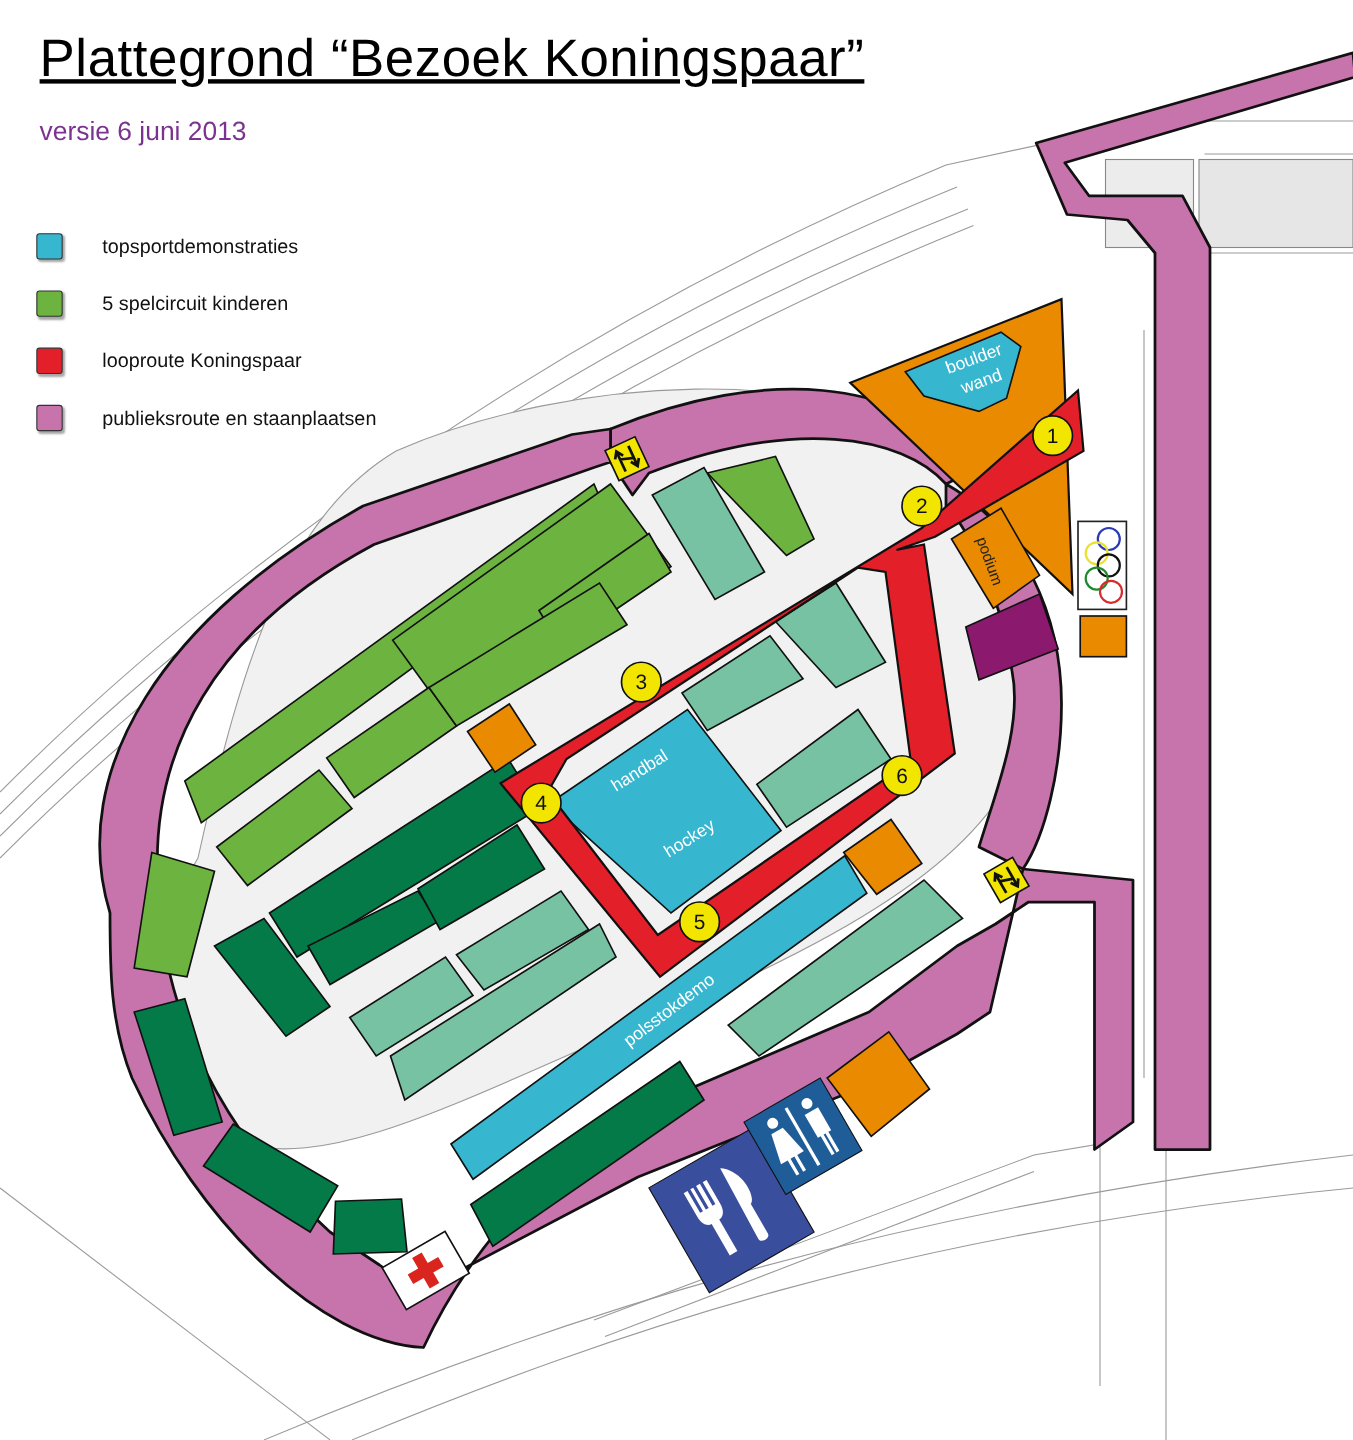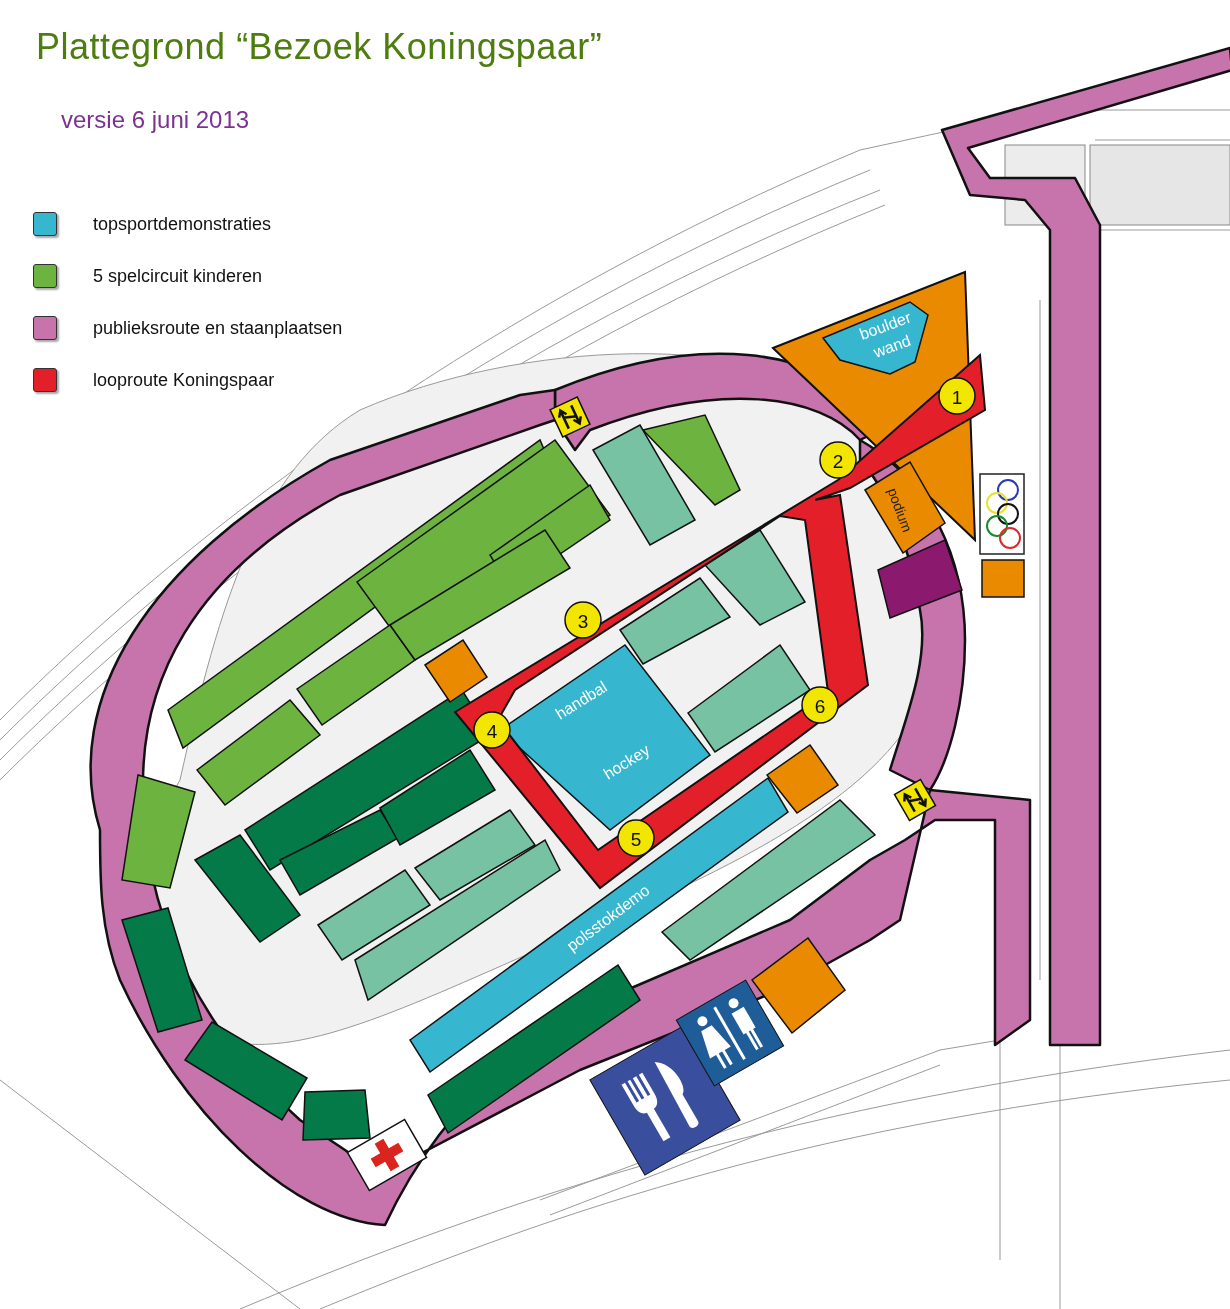--- a/index.html
+++ b/index.html
@@ -1,18 +1,18 @@
 <!DOCTYPE html>
 <html><head>
 <meta charset="utf-8">
 <style>
   html, body { margin:0; padding:0; background:#ffffff; }
   body { width:1230px; height:1309px; position:relative; overflow:hidden; font-family:"Liberation Sans", sans-serif; }
-  .title { position:absolute; left:36px; top:26px; font-size:36px; color:#4d7c0f; letter-spacing:0.5px; font-family:"Liberation Sans", sans-serif; white-space:nowrap; }
-  .subtitle { position:absolute; left:36px; top:106px; font-size:24px; color:#7b3291; font-family:"Liberation Sans", sans-serif; white-space:nowrap;margin-left:25px; }
+  .title { position:absolute; left:36px; top:26px; font-size:48px; color:#000000; letter-spacing:0.5px; font-family:"Liberation Sans", sans-serif; white-space:nowrap;text-decoration:underline; }
+  .subtitle { position:absolute; left:36px; top:106px; font-size:24px; color:#7b3291; font-family:"Liberation Sans", sans-serif; white-space:nowrap; }
   .legend { position:absolute; left:33px; top:198px; }
   .legend-item { display:flex; align-items:center; height:52px; }
   .swatch { width:22px; height:22px; border:1.5px solid #333; border-radius:3px; box-shadow:2px 2px 2px rgba(0,0,0,0.35); margin-right:18px; }
   .legend-label { font-size:18px; color:#111; font-family:"Liberation Sans", sans-serif;margin-left:18px; }
   svg.map { position:absolute; left:0; top:0; }
   .lbl { font-family:"Liberation Sans", sans-serif; fill:#ffffff; font-size:16px; }
   .num { font-family:"Liberation Sans", sans-serif; fill:#111; font-size:19px; text-anchor:middle; dominant-baseline:central; }
 </style>
 </head>
 <body>
@@ -23,26 +23,26 @@
 <div class="legend">
   <div class="legend-item">
     <div class="swatch" style="background:#37b6cf"></div>
     <span class="legend-label">topsportdemonstraties</span>
   </div>
   <div class="legend-item">
     <div class="swatch" style="background:#6cb33f"></div>
     <span class="legend-label">5 spelcircuit kinderen</span>
   </div>
   <div class="legend-item">
+    <div class="swatch" style="background:#e3202a"></div>
+    <span class="legend-label">looproute Koningspaar</span>
+  </div>
+  <div class="legend-item">
     <div class="swatch" style="background:#c774ad"></div>
     <span class="legend-label">publieksroute en staanplaatsen</span>
-  </div>
-  <div class="legend-item">
-    <div class="swatch" style="background:#e3202a"></div>
-    <span class="legend-label">looproute Koningspaar</span>
   </div>
 </div>
 
 <svg class="map" width="1230" height="1309" viewBox="0 0 1230 1309">
 
   <g stroke="#9a9a9a" stroke-width="1" fill="none">
     <path d="M0 720 C 200 520, 500 300, 860 150 L 1230 70"></path>
     <path d="M0 740 C 200 540, 500 320, 870 170"></path>
     <path d="M0 760 C 200 560, 500 340, 880 190"></path>
     <path d="M0 780 C 200 580, 500 360, 885 205"></path>

